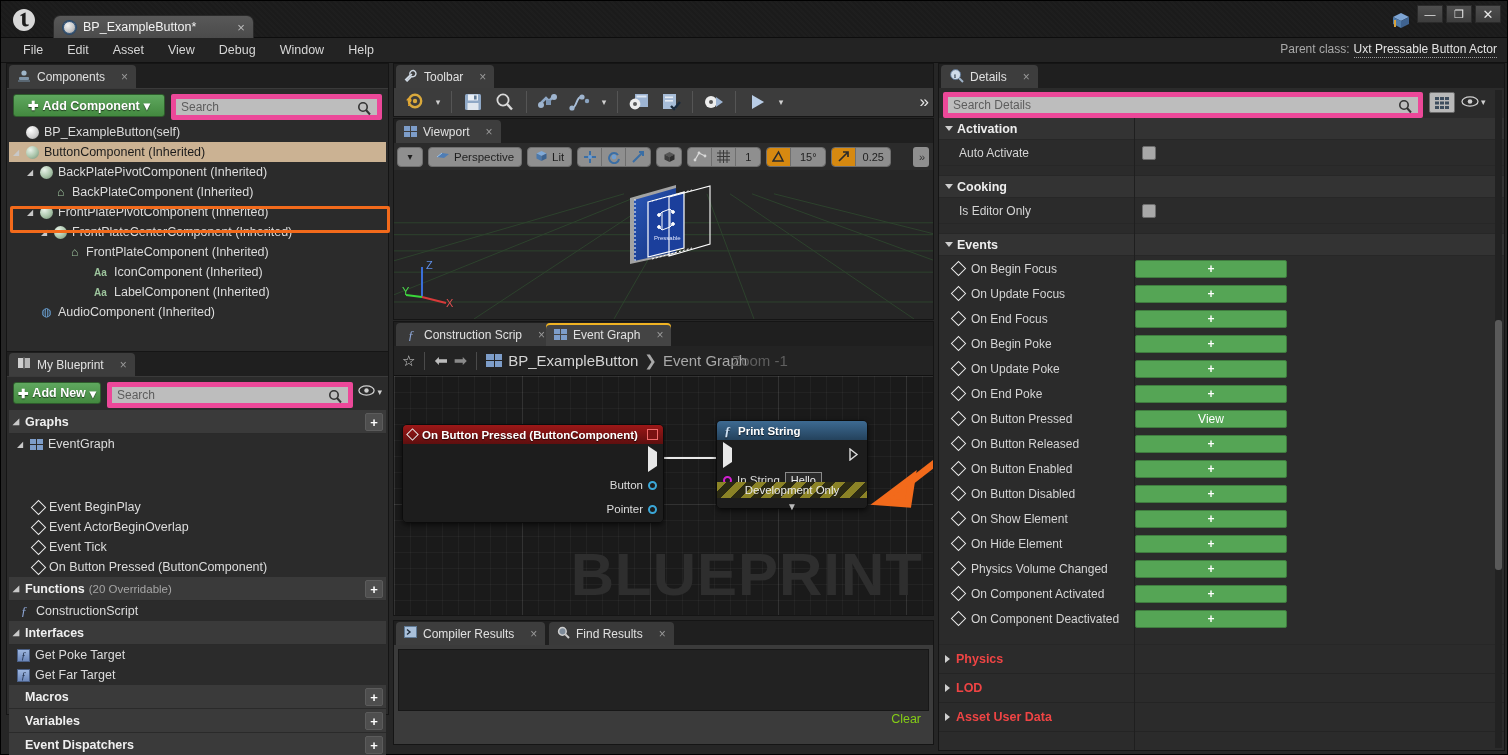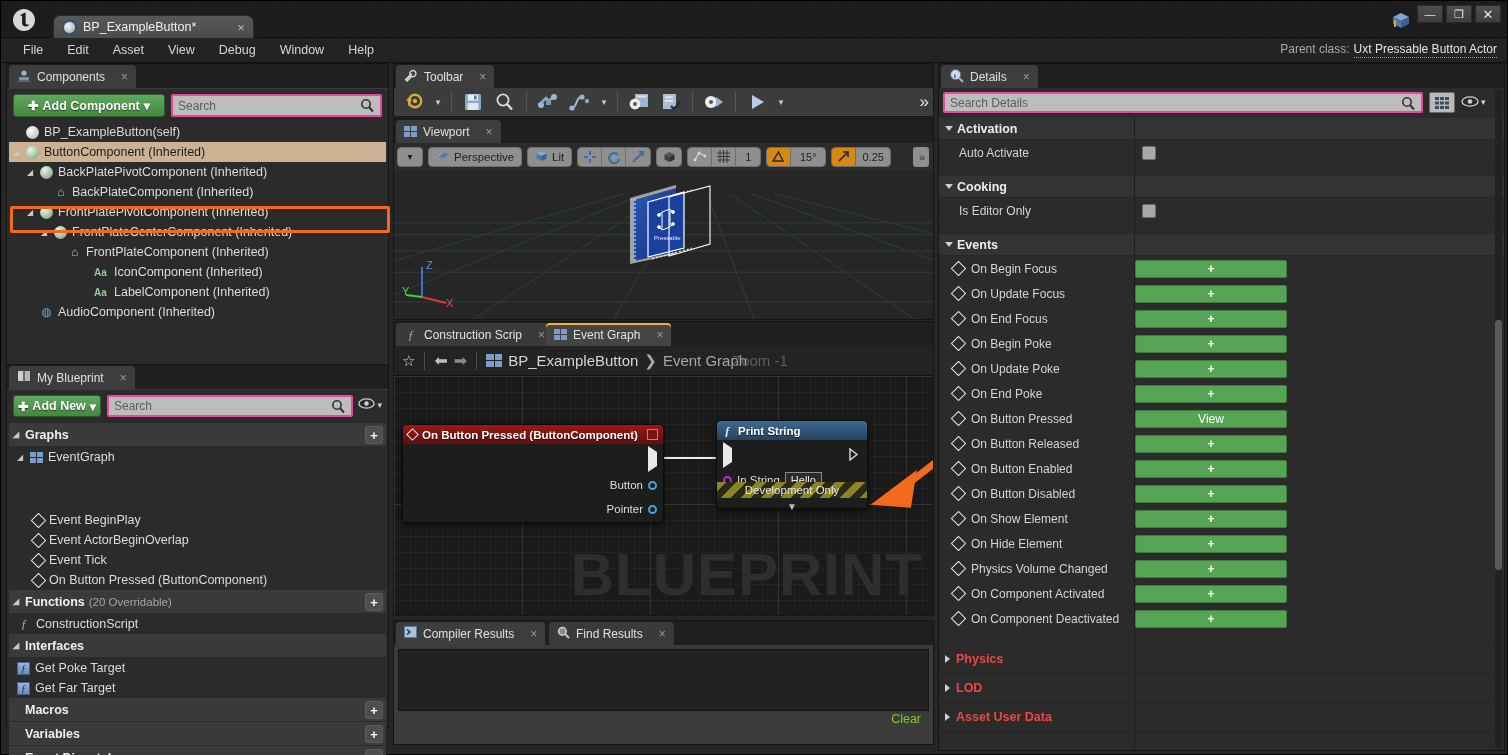--- a/index.html
+++ b/index.html
@@ -80,21 +80,21 @@
     display:flex; align-items:center; gap:6px; padding:0 8px;
     color:#e0e0e0; font-size:12px;
   }
   .ptab .x{ color:#9a9a9a; font-size:12px; margin-left:10px;}
   .ptab.active-yellow{ box-shadow: inset 0 2px 0 0 #f0b323; }
 
   .ico{ display:inline-block; vertical-align:middle; }
 
   
   .searchbox{
-    background:#bdbdbd; border:2px solid #ec4899; border-radius:2px;
+    background:#bdbdbd; border:5px solid #ec4899; border-radius:2px;
     height:21px; display:flex; align-items:center; padding:8px 5px;
     color:#5d5d5d; font-size:12px; position:relative;
   }
   .searchbox .mag{ position:absolute; right:5px; top:2px; }
 
   .greenbtn{
     background:linear-gradient(#5fa85f,#43893f);
     border:1px solid #2e5c2c; border-radius:3px;
     color:#fff; font-weight:bold; font-size:12.5px;
     display:flex;align-items:center;justify-content:center; gap:4px;
@@ -121,21 +121,21 @@
     background:radial-gradient(circle at 34% 30%, #eaf3ea, #a9c4a9 55%, #6f8a73);
     flex:0 0 auto;
   }
   .sphere-ico.white{ background:radial-gradient(circle at 35% 32%, #fff, #cfcfcf 60%, #9a9a9a); }
   .arrow-ico{ width:8px; flex:0 0 auto; color:#c8c8c8; font-size:8px; }
   .mesh-ico{ width:13px; color:#9fc49f; font-size:12px; flex:0 0 auto; text-align:center;}
   .aa-ico{ width:15px; color:#9cc49c; font-size:10px; font-weight:bold; flex:0 0 auto;margin-left:40px;}
   .audio-ico{ width:13px; color:#6ea8dd; font-size:12px; flex:0 0 auto; text-align:center;}
 
   
-  #myBlueprint{ left:5px; top:363px; width:383px; height:364px; }
+  #myBlueprint{ left:5px; top:350px; width:383px; height:364px; }
   #myBlueprint .body{ position:absolute; left:0; top:24px; right:0; bottom:0; background:#2b2b2b; border-top:1px solid #3a3a3a;}
   #addNew{ position:absolute; left:6px; top:5px; width:88px; height:22px; }
   #mbSearch{ position:absolute; left:100px; top:5px; width:246px; height:22px; }
   #mbEye{ position:absolute; right:6px; top:7px; color:#cfcfcf; font-size:13px; display:flex; gap:2px; align-items:center;}
   .mblist{ position:absolute; left:2px; right:2px; top:33px; bottom:2px; }
   .secrow{
     height:24px; background:#3a3a3a; display:flex; align-items:center;
     color:#efefef; font-weight:bold; font-size:12.5px; padding-left:4px; gap:4px;
     border-bottom:1px solid #2a2a2a; position:relative;
   }

